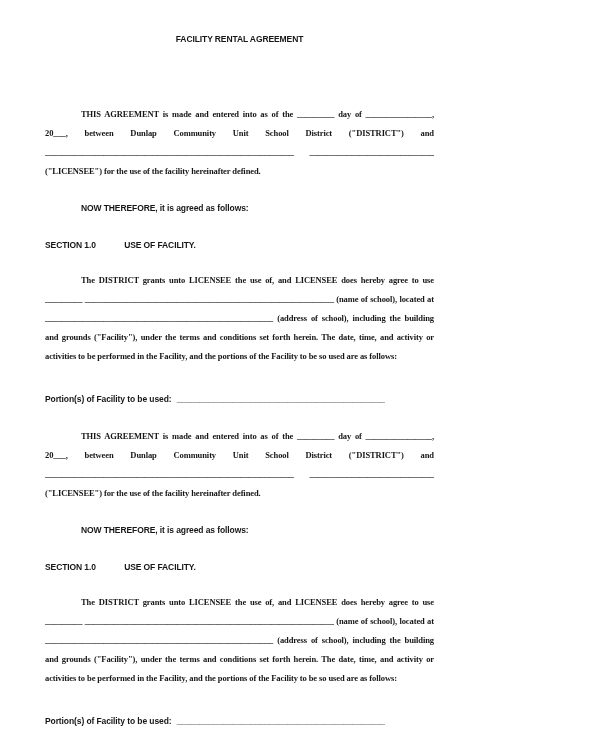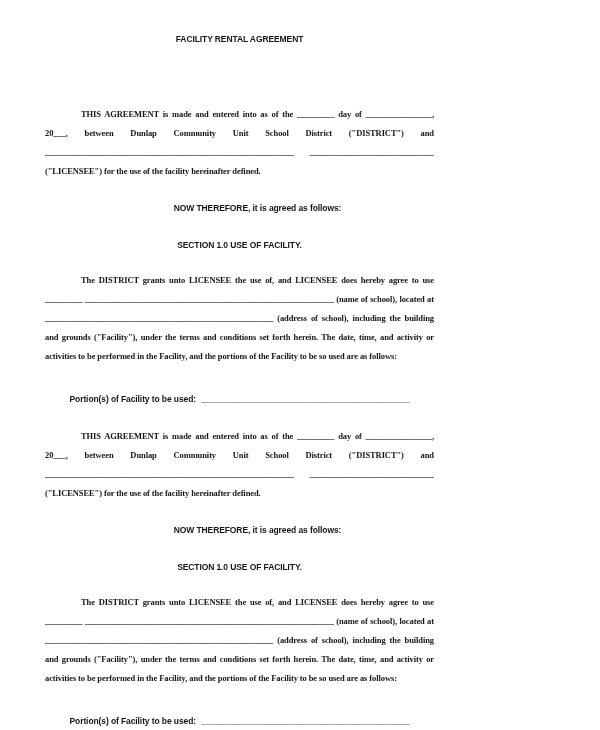--- a/index.html
+++ b/index.html
@@ -23,33 +23,33 @@
     color: #161616;
   }
   .title {
     font-size: 8.5px;
     text-align: center;
     margin: 0 0 56px 0;
     font-weight: 700;
   }
   .para {
     margin: 0 0 18px 0;
-    text-align: center;
   }
   .indent {
     text-indent: 36px;
   }
   .justify {
     text-align: justify;
     font-family: Liberation Serif, serif;
   }
   .section-heading {
     margin: 0 0 16px 0;
   }
   .sec-title {
+    margin-left: 26px;
   }
   .grant {
     margin-bottom: 24px;
   }
   .field {
     margin: 13px 0 18px 0;
     white-space: nowrap;
     overflow: hidden;
   }
   .blank {

